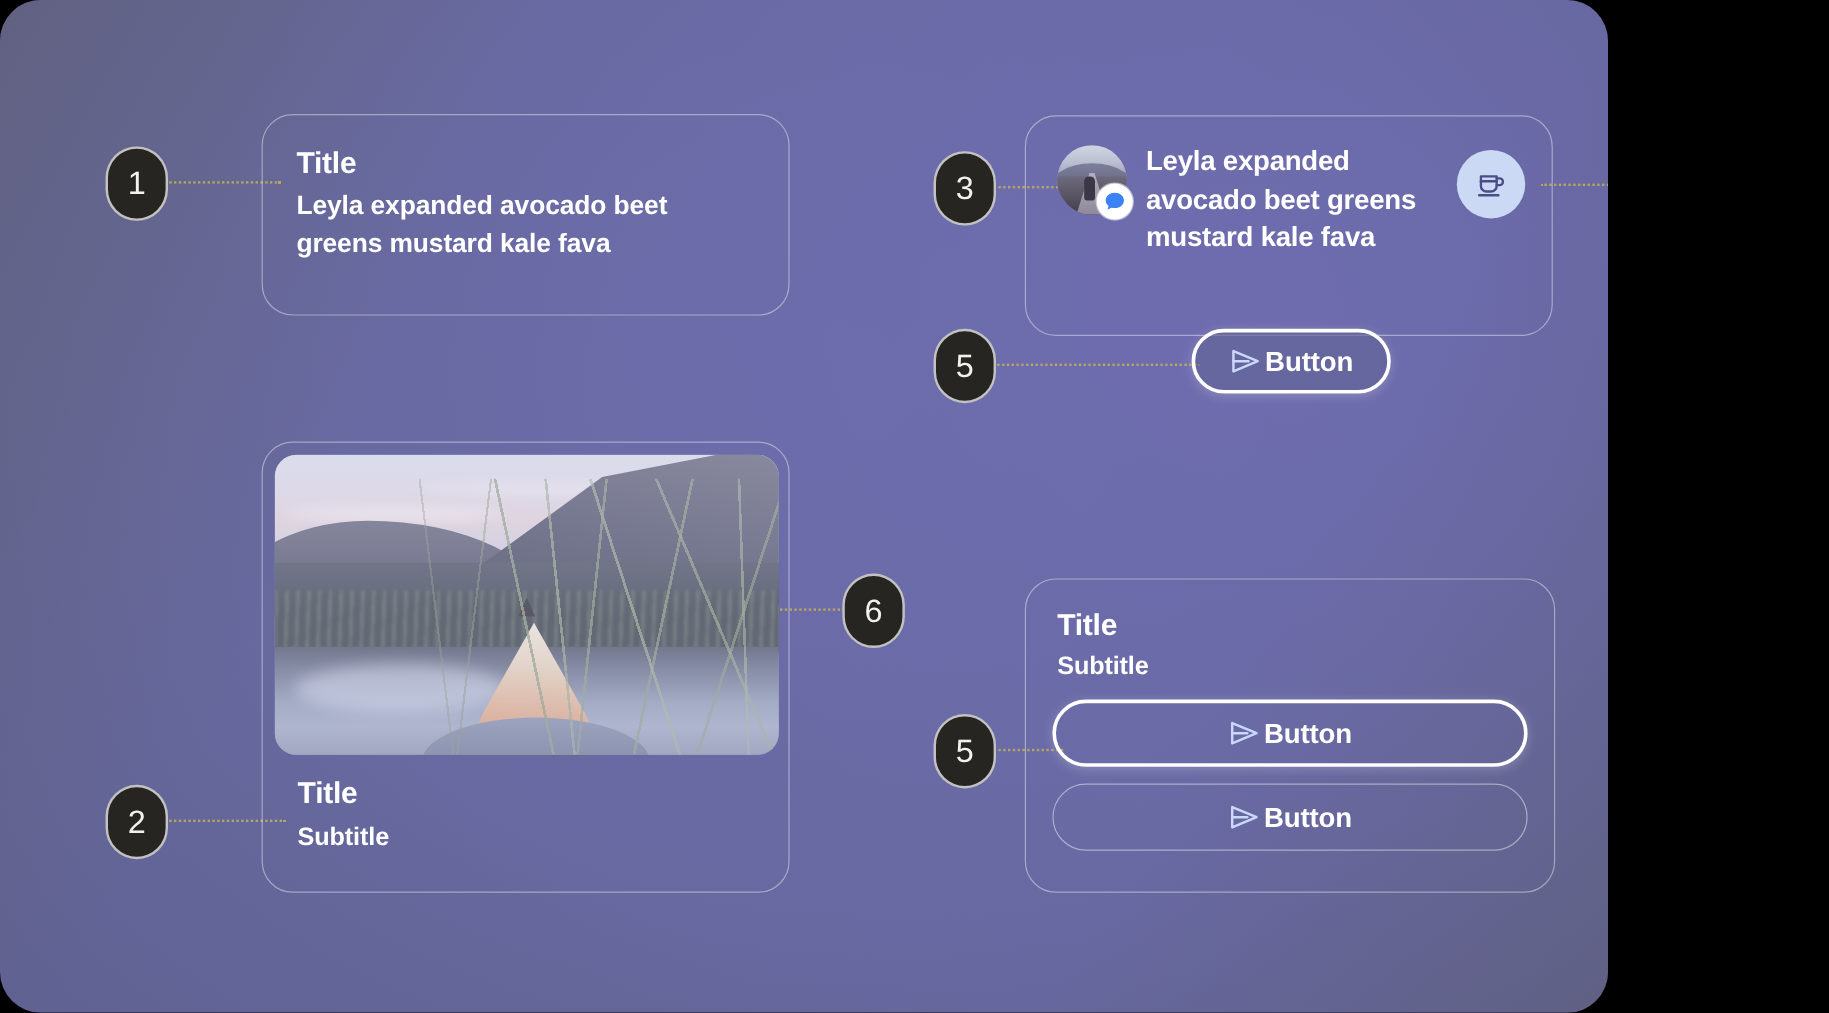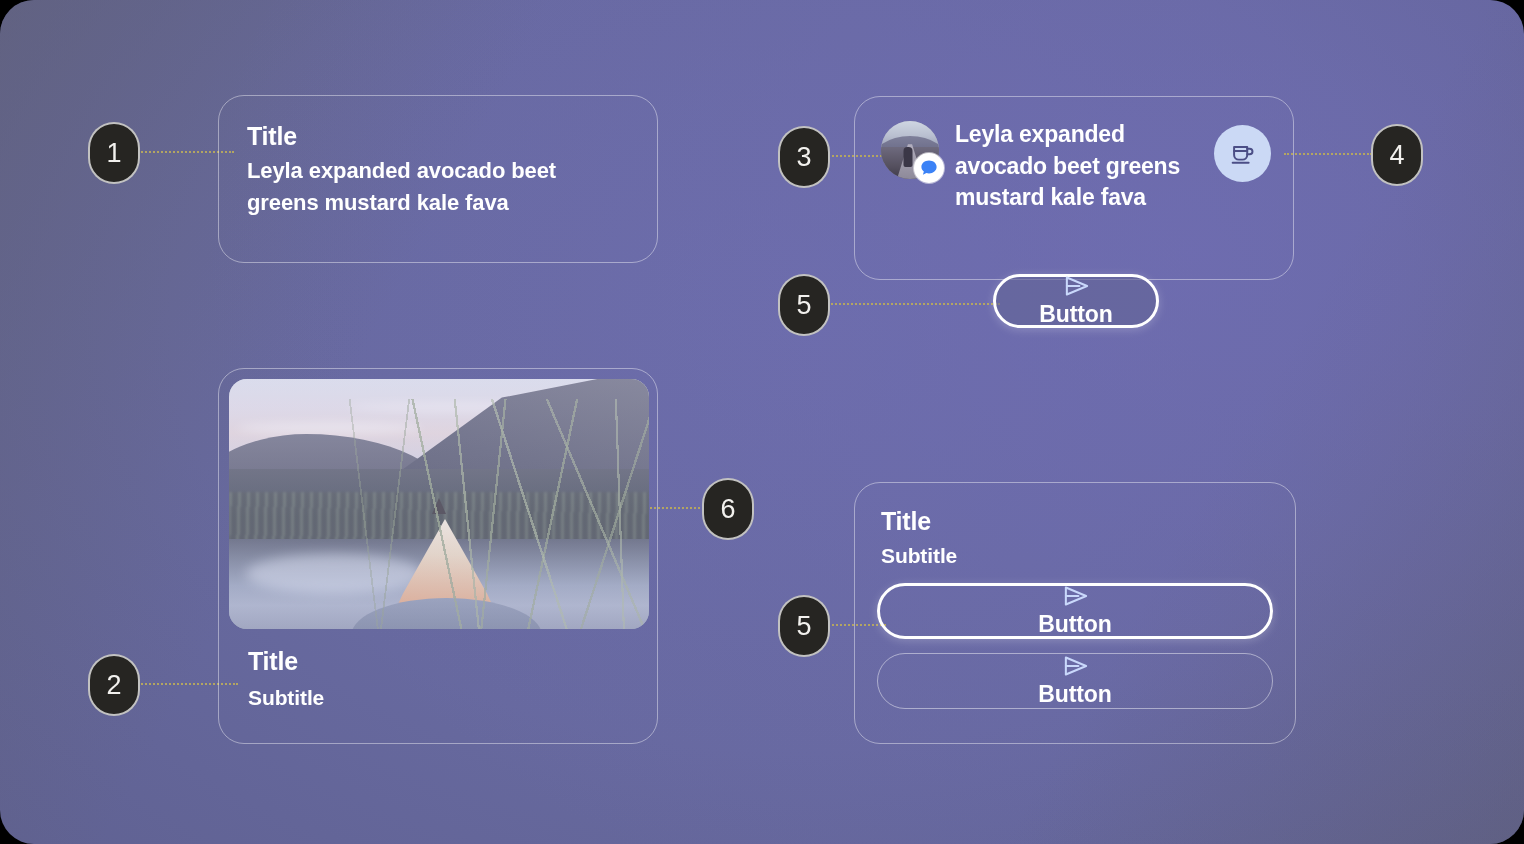--- a/index.html
+++ b/index.html
@@ -11,21 +11,21 @@
   body {
     width: 1524px;
     height: 844px;
     overflow: hidden;
     font-family: "Liberation Sans", sans-serif;
   }
 
   
   #board {
     position: relative;
-    width: 1524px;
+    width: 1340px;
     height: 844px;
     border-radius: 34px;
     overflow: hidden;
     background:
       radial-gradient(120% 150% at 52% 38%, #6a6ca6 0%, #67699f 34%, #5f6191 62%, #5b5c85 82%, #56576f 100%);
     text-decoration: underline;
   }
   #board::after {
     content: "";
     position: absolute;
@@ -164,21 +164,20 @@
     justify-content: center;
     gap: 3px;
     border-radius: 999px;
     border: 1.7px solid rgba(255,255,255,0.46);
     color: #ffffff;
     font-weight: 700;
     font-size: 23px;
     letter-spacing: -0.1px;
     background: transparent;
     cursor: pointer;
-    flex-direction: column;
   }
   .btn .btn-label { color:#ffffff; }
   .btn.selected {
     border: 3px solid #ffffff;
     box-shadow: 0 2px 10px rgba(255,255,255,0.22);
   }
   .btn svg { display:block; flex: 0 0 auto; }
 
   #btn-message {
     position: absolute;

